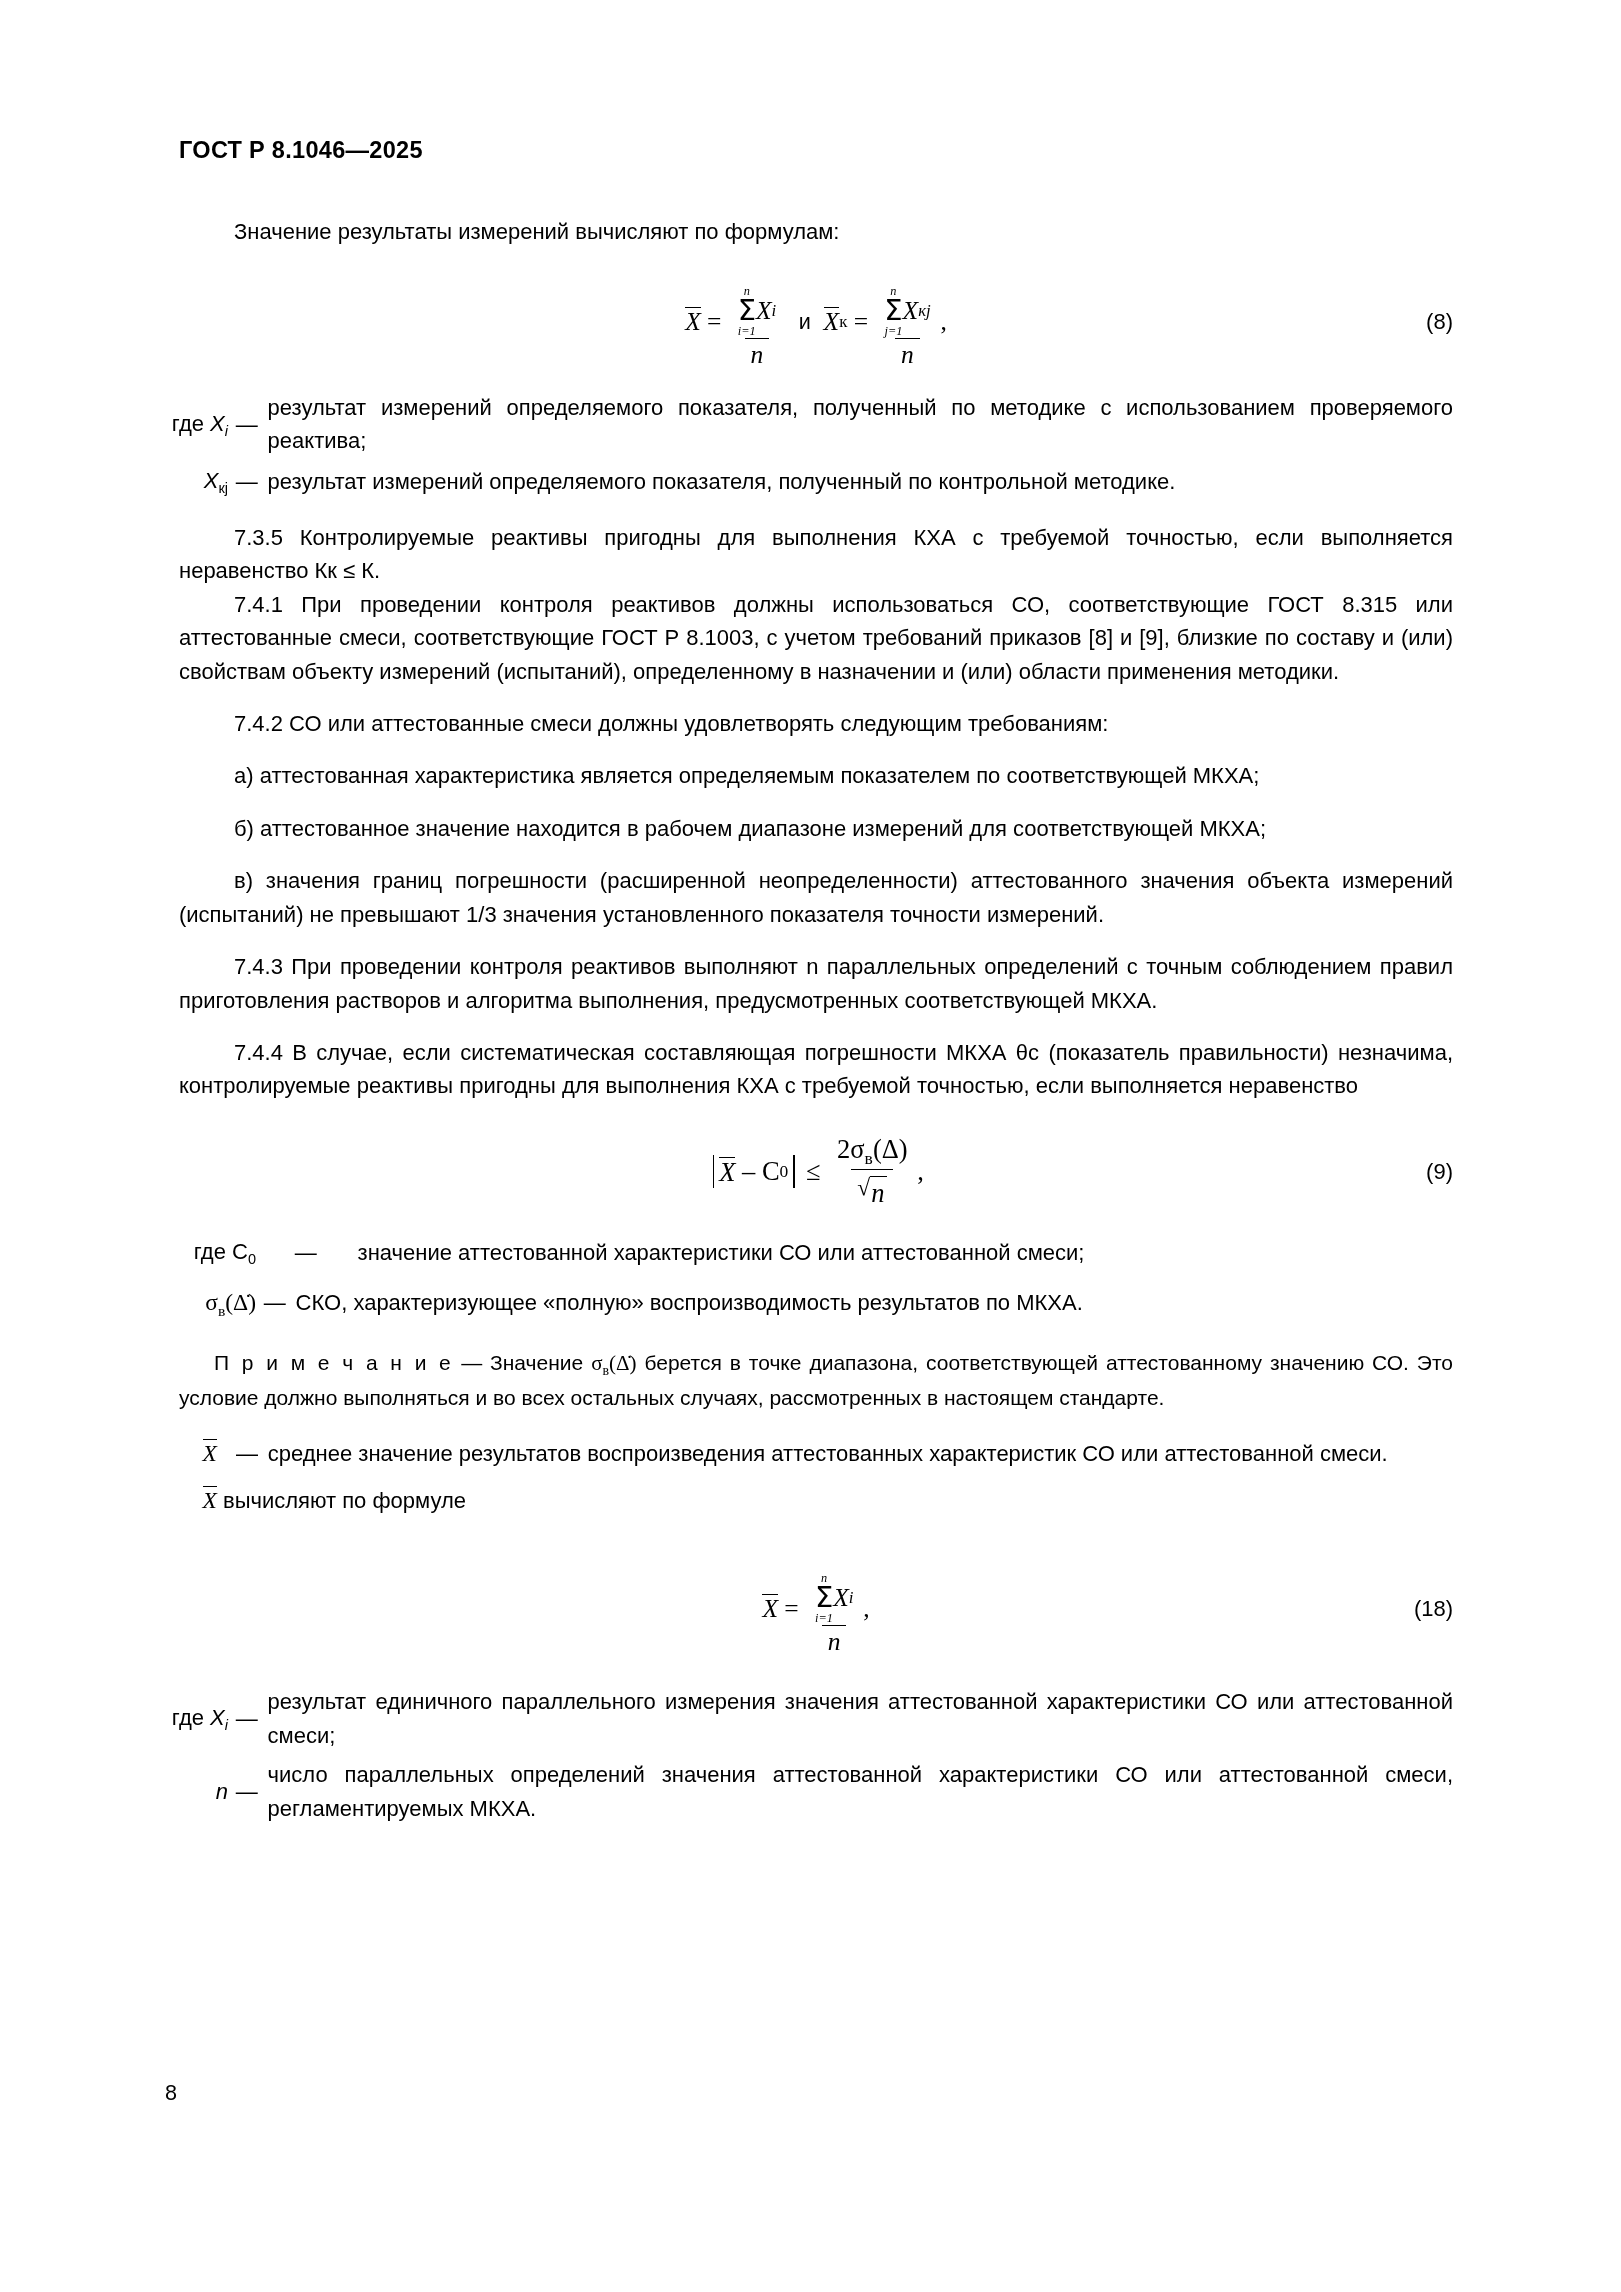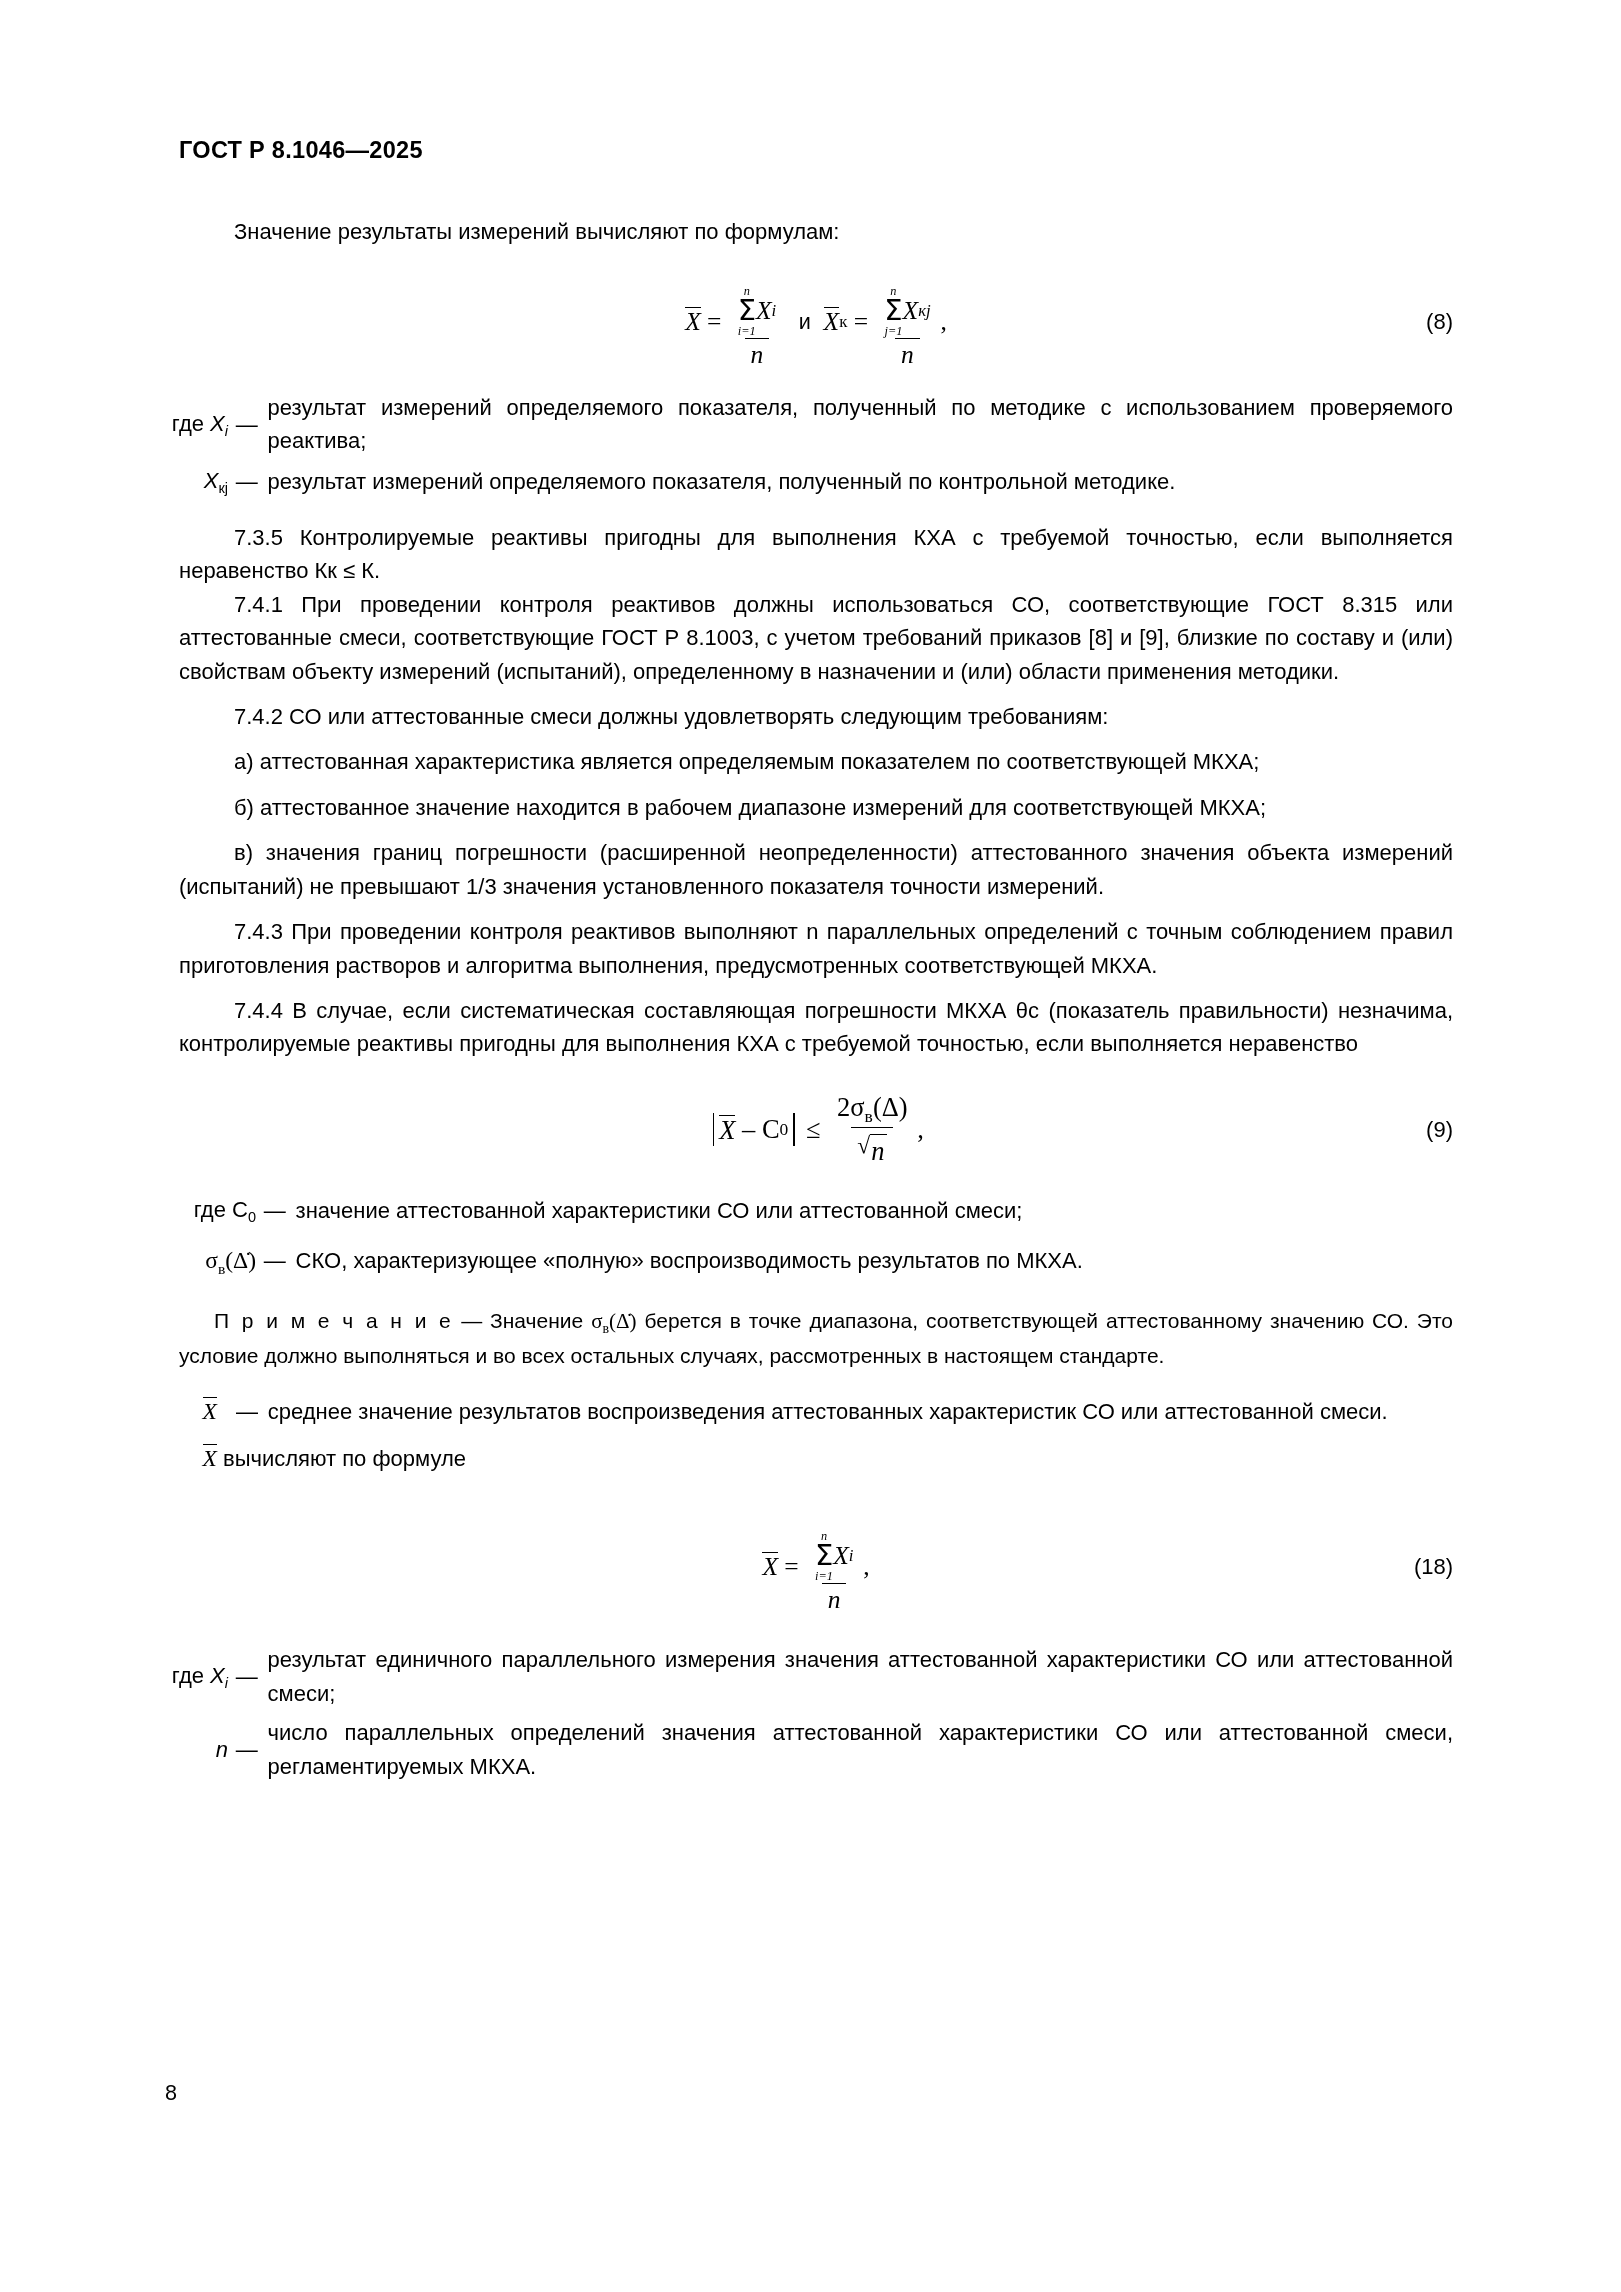--- a/index.html
+++ b/index.html
@@ -165,21 +165,21 @@
   }
   .note {
     font-size: 21px;
     line-height: 1.5;
     text-align: justify;
     margin-top: 25.5px;
   }
   .note .sp {
     letter-spacing: 2.4px;
   }
-  .para-gap { margin-top: 12px; }
+  .para-gap { margin-top: 19px; }
   .block-gap { margin-top: 21.6px; }
   .xblock {
     display: flex;
     font-size: 22px;
     line-height: 1.52;
     margin-top: 23.5px;
   }
   .xblock .lbl {
     flex: 0 0 auto;
     width: 57px;
@@ -304,21 +304,21 @@
               <span class="radsign">√</span>
                 <span class="radicand ital">n</span>
             </span>
           </span>
         </span>
         <span>,</span>
       </span>
       <span class="eqnum">(9)</span>
     </div>
 
-    <div class="where-block" style="margin-left:-39px;margin-top:25.5px;">
+    <div class="where-block" style="margin-left:-39px;margin-top:25.5px;gap:31px;">
       <span class="where-label w2">
         <span>где</span>
         <span>С</span><sub class="s">0</sub>
       </span>
       <span class="where-dash">—</span>
       <span class="where-text">значение аттестованной характеристики СО или аттестованной смеси;</span>
     </div>
 
     <div class="where-block" style="margin-left:-39px;margin-top:13.7px;">
       <span class="where-label w2">

